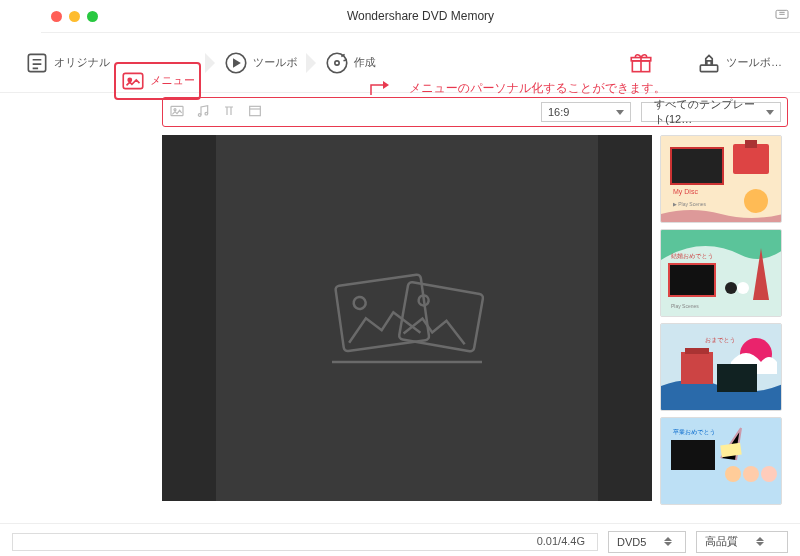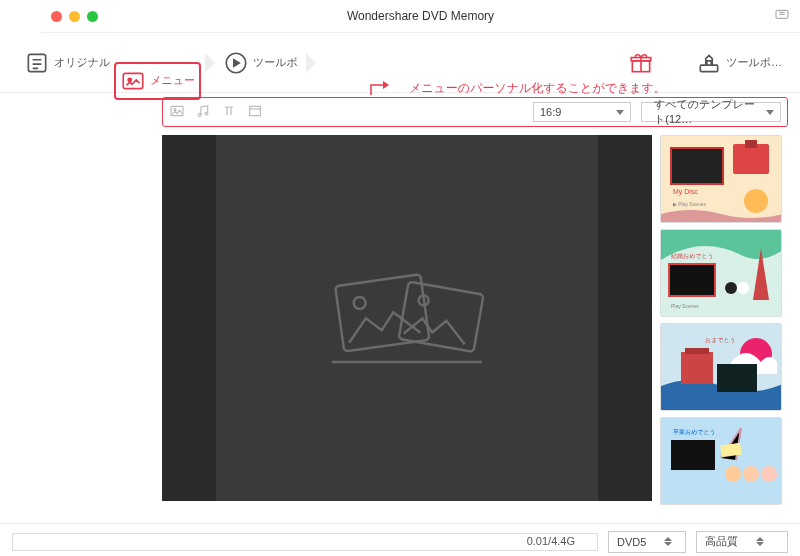--- a/index.html
+++ b/index.html
@@ -21,36 +21,36 @@
 .chev { width: 0; height: 0; border-top: 10px solid transparent; border-bottom: 10px solid transparent; border-left: 10px solid #eee; margin: 0 4px; }
 .toolbar-right { margin-left: auto; display: flex; gap: 12px; }
 
 .annotation { position: absolute; left: 365px; top: 80px; color: #e8394f; font-size: 12px; display: flex; align-items: center; gap: 20px; z-index: 10; }
 .annotation svg { width: 24px; height: 16px; }
 
 .subbar { height: 30px; margin: 4px 12px 0 162px; border: 1.5px solid #e8394f; border-radius: 3px; display: flex; align-items: center; padding: 0 6px; gap: 10px; }
 .subbar-icons { display: flex; gap: 10px; color: #bbb; }
 .subbar-icons svg { width: 16px; height: 16px; }
 .sel { border: 1px solid #ccc; background: #fff; height: 20px; padding: 0 6px; display: flex; align-items: center; gap: 6px; font-size: 11px; color: #444; }
-.sel.sm { width: 98px; }
+.sel.sm { width: 90px; }
 .sel.lg { width: 140px; padding-left: 12px; }
 .caret { width: 0; height: 0; border-left: 4px solid transparent; border-right: 4px solid transparent; border-top: 5px solid #777; margin-left: auto; }
 .subbar-spacer { flex: 1; }
 
 .main { display: flex; height: 394px; padding: 8px 12px 0 12px; gap: 8px; }
 .preview-wrap { flex: 1; display: flex; flex-direction: column; align-items: center; }
 .preview { width: 490px; height: 366px; background: #2a2a2a; position: relative; margin-left: 150px; }
 .preview-inner { position: absolute; left: 54px; right: 54px; top: 0; bottom: 0; background: #3a3a3a; display: flex; align-items: center; justify-content: center; }
 
 .templates { width: 128px; display: flex; flex-direction: column; gap: 6px; overflow: hidden; }
 .tmpl { width: 122px; height: 88px; border: 1px solid #ddd; border-radius: 2px; background: #f0f0f0; position: relative; overflow: hidden; }
 
 .footer { height: 36px; display: flex; align-items: center; padding: 0 12px; gap: 10px; border-top: 1px solid #eee; margin-top: 2px; }
 .progress { flex: 1; height: 18px; border: 1px solid #ddd; background: #fff; position: relative; }
-.progress-text { position: absolute; right: 22px; top: 1px; font-size: 11px; color: #555; text-align: right; }
+.progress-text { position: absolute; right: 12px; top: 1px; font-size: 11px; color: #555; text-align: right; }
 .sel2 { border: 1px solid #ccc; background: #fff; height: 22px; padding: 0 8px; display: flex; align-items: center; gap: 18px; font-size: 11px; color: #444; width: 78px; }
 .sel2.wide { width: 92px; }
 .sort { width: 10px; display: flex; flex-direction: column; gap: 1px; }
 .sort div:first-child { width: 0; height: 0; border-left: 4px solid transparent; border-right: 4px solid transparent; border-bottom: 4px solid #777; }
 .sort div:last-child { width: 0; height: 0; border-left: 4px solid transparent; border-right: 4px solid transparent; border-top: 4px solid #777; }
 </style>
 </head>
 <body>
 
 <div class="titlebar">
@@ -92,20 +92,30 @@
   <div class="tbtn-box">
     <div class="tbtn">
       <svg viewBox="0 0 24 24" fill="none" stroke="currentColor" stroke-width="1.5">
           <circle cx="12" cy="12" r="9"></circle>
           <path d="M10 9l5 3-5 3z" fill="currentColor"></path>
         </svg>
       <span>ツールボ</span>
     </div>
   </div>
   <div class="chev"></div>
+  <div class="tbtn-box">
+    <div class="tbtn">
+      <svg viewBox="0 0 24 24" fill="none" stroke="currentColor" stroke-width="1.5">
+          <circle cx="12" cy="12" r="9"></circle>
+          <circle cx="12" cy="12" r="2"></circle>
+          <path d="M16 6l3-2M18 10l3-1"></path>
+        </svg>
+      <span>作成</span>
+    </div>
+  </div>
 
   <div class="toolbar-right">
     <div class="tbtn" style="color:#e8394f">
       <svg viewBox="0 0 24 24" fill="none" stroke="currentColor" stroke-width="1.5">
           <rect x="4" y="10" width="16" height="10"></rect>
           <rect x="3" y="7" width="18" height="3"></rect>
           <path d="M12 7v13M12 7c-2-4-6-3-5 0M12 7c2-4 6-3 5 0"></path>
         </svg>
     </div>
     <div class="tbtn">

